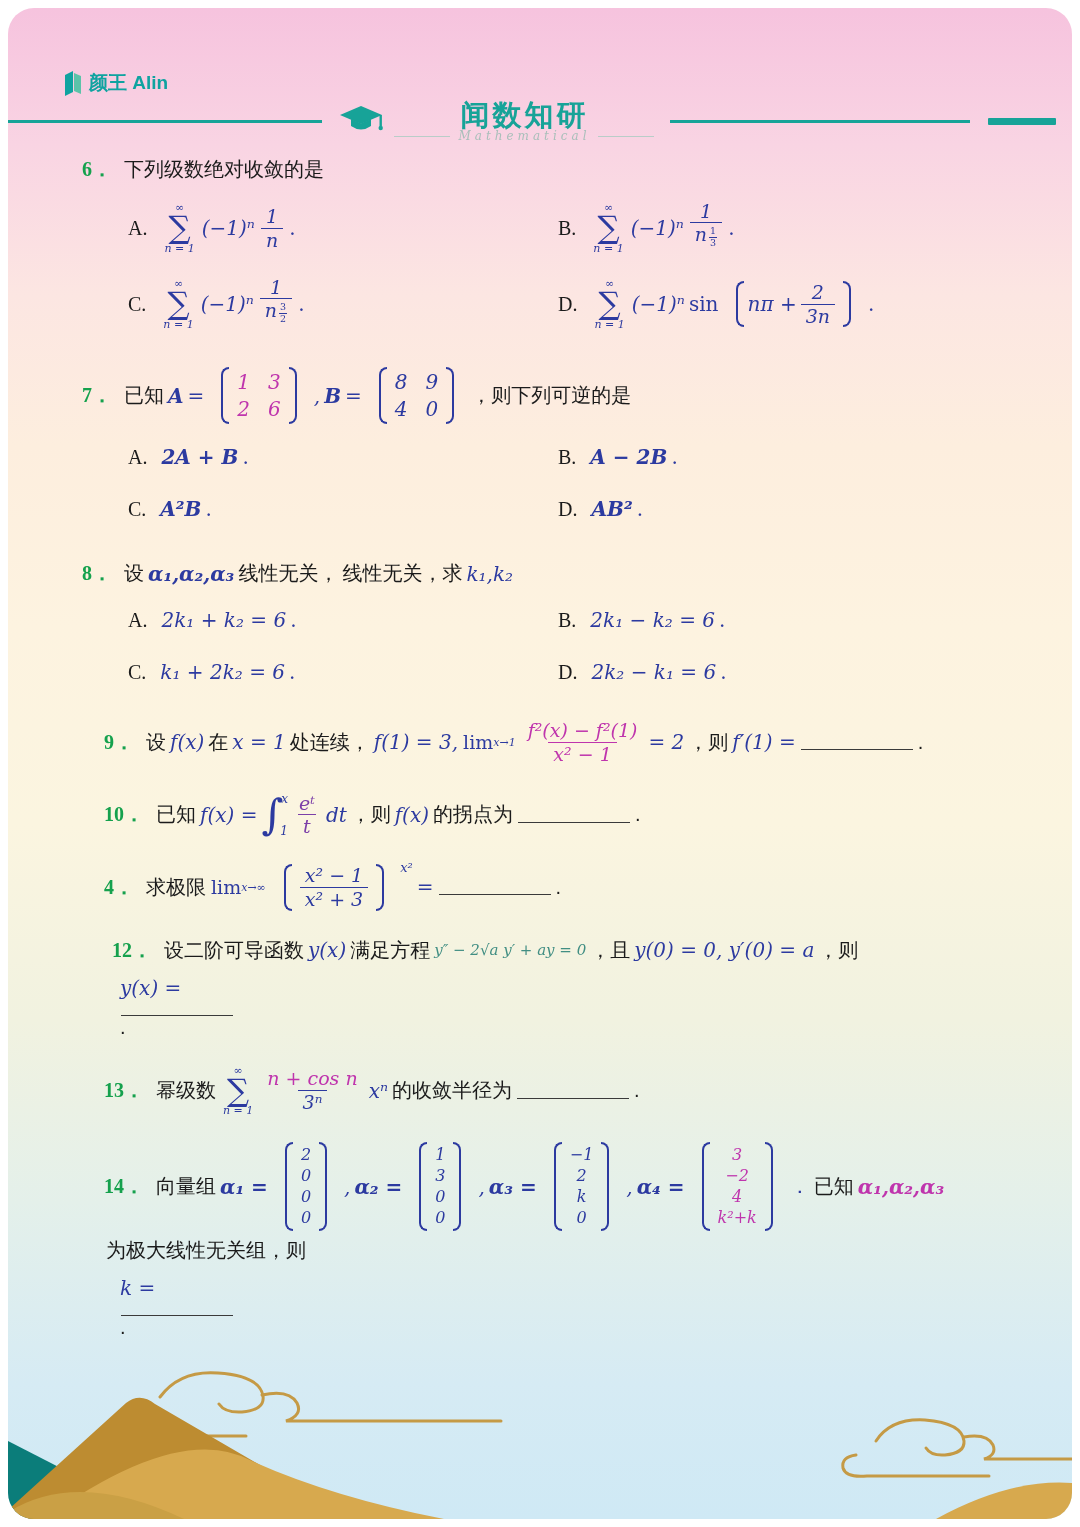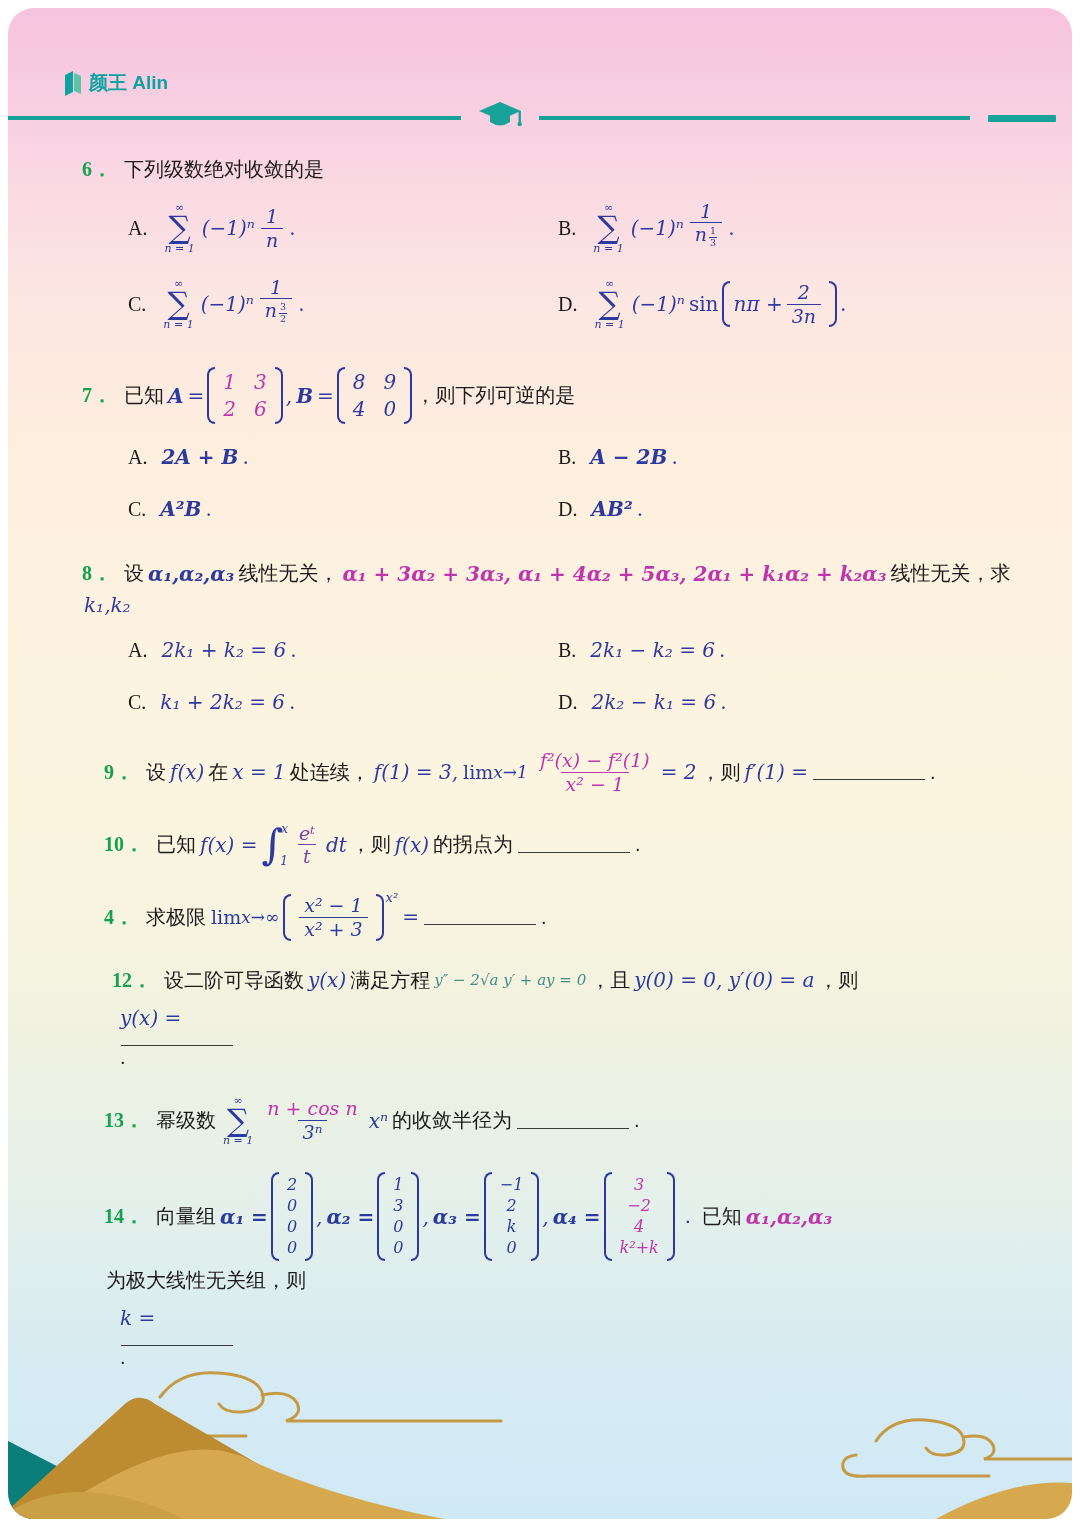--- a/index.html
+++ b/index.html
@@ -51,32 +51,32 @@
   .sum .sig{font-size:31px;line-height:.95;}
 
   .frac{display:inline-flex;flex-direction:column;align-items:center;line-height:1.2;margin:0 4px;font-size:19px;}
   .frac .fn{padding:0 5px;}
   .frac .fd{border-top:1.5px solid currentColor;padding:0 5px;}
 
   .supfrac{display:inline-flex;flex-direction:column;align-items:center;font-size:9.5px;line-height:1.15;
     margin-left:2px;transform:translateY(-7px);font-style:normal;}
   .supfrac .sfd{border-top:1px solid currentColor;padding:0 1px;}
 
-  .wrap{display:inline-flex;align-items:center;margin:0 1px;}
+  .wrap{display:inline-flex;align-items:center;margin:0 15px;}
   .sp{align-self:stretch;width:8px;border:2px solid currentColor;}
   .sp.l{border-right:none;border-radius:12px 0 0 12px;margin-right:4px;}
   .sp.r{border-left:none;border-radius:0 12px 12px 0;margin-left:4px;}
 
   .cells{display:grid;text-align:center;padding:3px 4px;}
   .g2{grid-template-columns:auto auto;column-gap:18px;row-gap:3px;}
   .g1{grid-template-columns:auto;row-gap:1px;font-size:16px;line-height:1.25;}
 
   .limop{display:inline-flex;flex-direction:row;align-items:center;line-height:1;margin:0 3px;}
   .limop .lt{font-style:normal;font-size:19px;}
-  .limop .ls{font-size:17px;font-style:italic;}
+  .limop .ls{font-size:11px;font-style:italic;}
 
   .intop{display:inline-flex;align-items:center;margin:0 2px;}
   .isym{font-size:42px;font-style:normal;line-height:.85;}
   .ilims{display:inline-flex;flex-direction:column;justify-content:space-between;height:46px;
     font-size:12px;margin-left:-3px;}
   .isup{align-self:flex-end;}
   .isub{align-self:flex-start;}
 
   .exp{font-size:13px;transform:translateY(-20px);display:inline-block;margin-left:1px;}
 
@@ -103,20 +103,28 @@
     </div>
     <div class="rule">
       <span class="seg left"></span>
       <div class="logo">
         <svg width="46" height="36" viewBox="0 0 46 36">
           <polygon points="23,2 44,11 23,20 2,11" fill="#17a398"></polygon>
           <path d="M13 15 v7 q10 7 20 0 v-7 l-10 4.5 Z" fill="#17a398"></path>
           <rect x="41.5" y="11" width="2.4" height="11" fill="#17a398"></rect>
           <circle cx="42.7" cy="24" r="2.2" fill="#17a398"></circle>
         </svg>
+        <div class="logo-text">
+          <span class="logo-title">闻数知研</span>
+          <span class="logo-sub">
+            <span class="sub-line"></span>
+            <span>Mathematical</span>
+            <span class="sub-line"></span>
+          </span>
+        </div>
       </div>
       <span class="seg right"></span>
       <span class="rule-gap"></span>
       <span class="rule-dash"></span>
     </div>
   </div>
 
   <div class="content">
 
     <section>
@@ -274,23 +282,20 @@
     </section>
 
     <section>
       <div class="qhead" style="margin-top:30px;">
         <span class="qnum">8．</span>
         <span class="cn">设</span>
         <span class="math">
             <span class="bm">α₁,α₂,α₃</span>
           </span>
         <span class="cn">线性无关，</span>
-        <span class="math">
-            <span class="bm mag">α₁ + 3α₂ + 3α₃, α₁ + 4α₂ + 5α₃, 2α₁ + k₁α₂ + k₂α₃</span>
-          </span>
         <span class="cn">线性无关，求</span>
         <span class="math">
             <span>k₁,k₂</span>
           </span>
       </div>
       <div class="opts">
         <div class="opt short">
           <span class="olabel">A.</span>
           <span class="math">
               <span>2k₁ + k₂ = 6</span>

